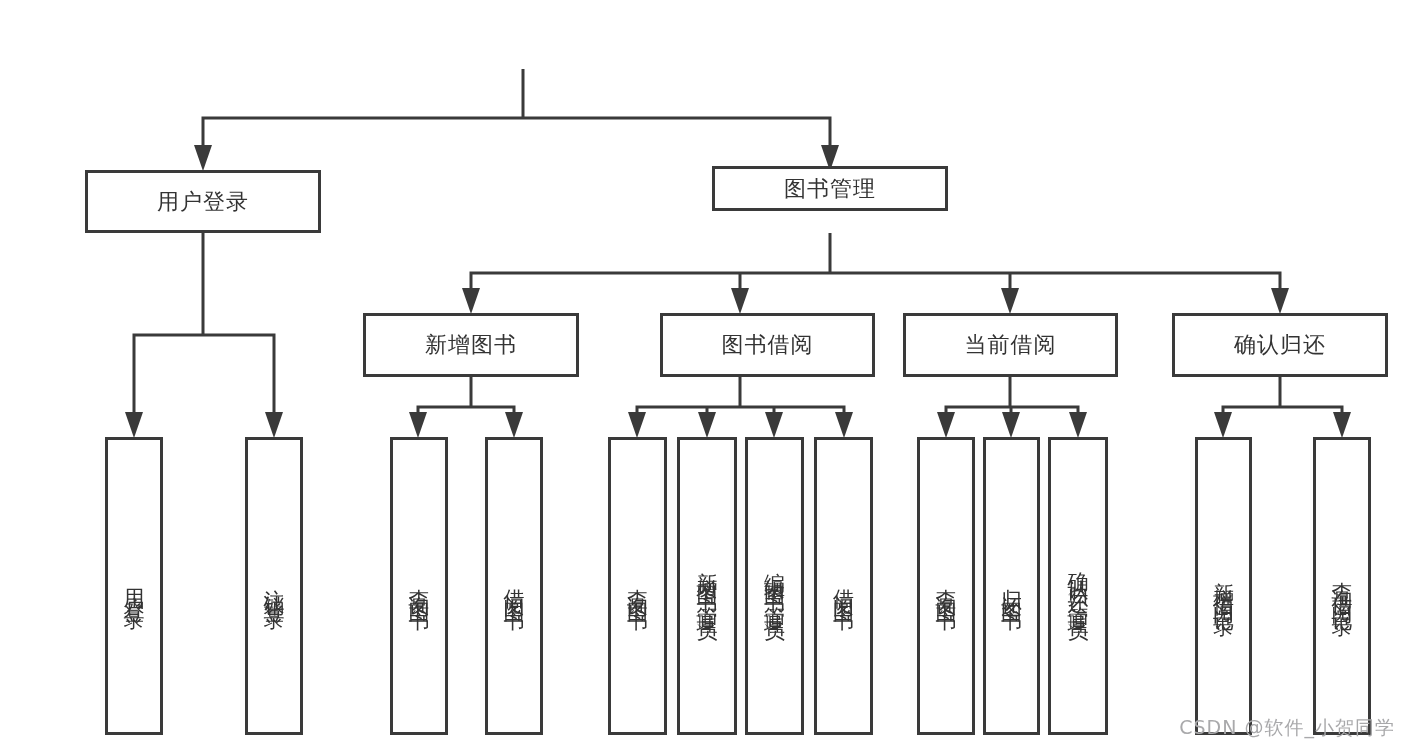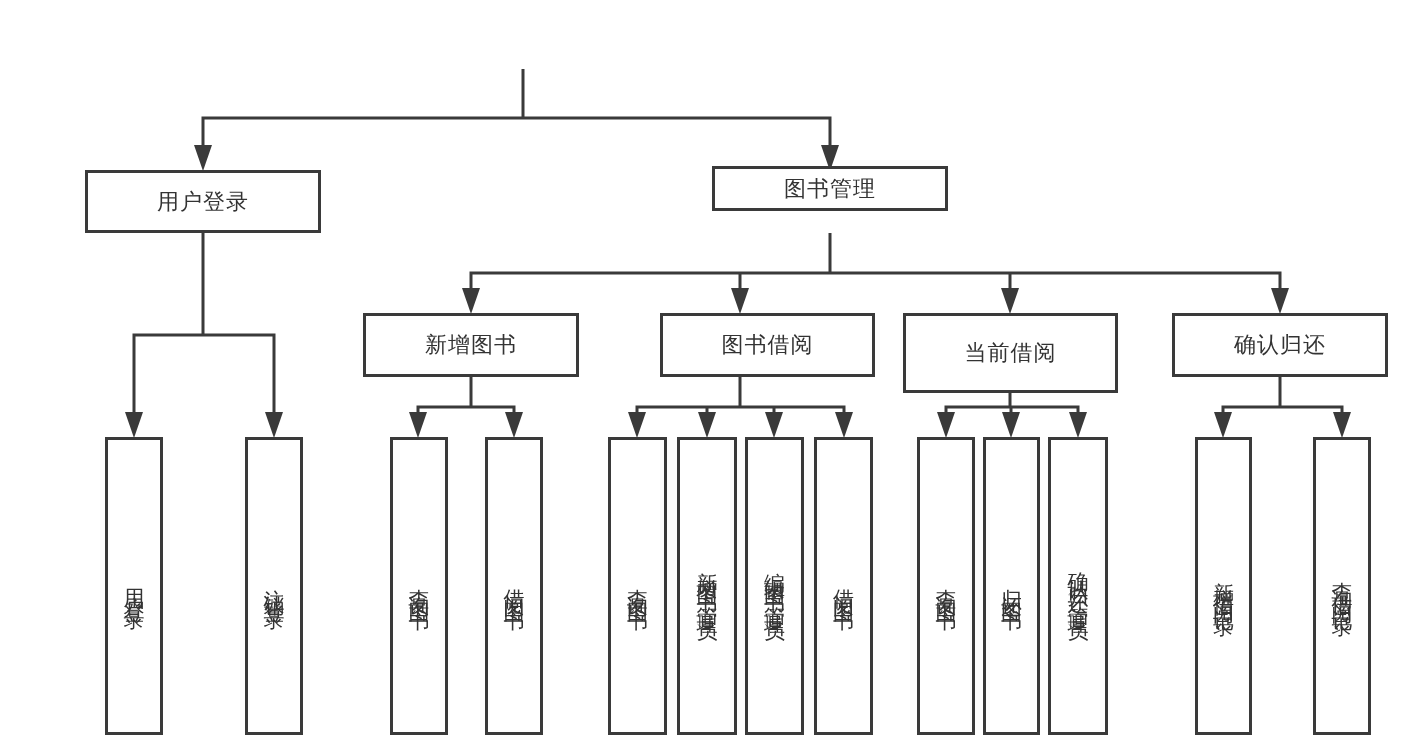--- a/index.html
+++ b/index.html
@@ -141,34 +141,35 @@
       <path d="M1333 412 H1351 L1342 438 Z"></path>
     </g>
   </svg>
 
 
   <div class="node" style="left:85px; top:170px; width:236px; height:63px;">用户登录</div>
   <div class="node" style="left:712px; top:166px; width:236px; height:45px;">图书管理</div>
 
   <div class="node" style="left:363px; top:313px; width:216px; height:64px;">新增图书</div>
   <div class="node" style="left:633px; top:313px; width:215px; height:64px;margin-left:27px;">图书借阅</div>
-  <div class="node" style="left:903px; top:313px; width:215px; height:80px;text-align:right;">当前借阅</div>
+  <div class="node" style="left:903px; top:313px; width:215px; height:64px;text-align:right;">当前借阅</div>
   <div class="node" style="left:1172px; top:313px; width:216px; height:64px;">确认归还</div>
 
   <div class="leaf" style="left:105px; top:437px; width:58px; height:298px;">用户登录</div>
   <div class="leaf" style="left:245px; top:437px; width:58px; height:298px;">注销登录</div>
 
   <div class="leaf" style="left:390px; top:437px; width:58px; height:298px;">查询图书</div>
   <div class="leaf" style="left:485px; top:437px; width:58px; height:298px;">借阅图书</div>
 
   <div class="leaf" style="left:608px; top:437px; width:59px; height:298px;">查询图书</div>
   <div class="leaf" style="left:677px; top:437px; width:60px; height:298px;">新增图书（管理员）</div>
   <div class="leaf" style="left:745px; top:437px; width:59px; height:298px;">编辑图书（管理员）</div>
   <div class="leaf" style="left:814px; top:437px; width:59px; height:298px;">借阅图书</div>
 
   <div class="leaf" style="left:917px; top:437px; width:58px; height:298px;">查询图书</div>
   <div class="leaf" style="left:983px; top:437px; width:57px; height:298px;">归还图书</div>
   <div class="leaf" style="left:1048px; top:437px; width:60px; height:298px;">确认归还（管理员）</div>
 
   <div class="leaf" style="left:1195px; top:437px; width:57px; height:298px;">新增借阅记录</div>
   <div class="leaf" style="left:1313px; top:437px; width:58px; height:298px;">查询借阅记录</div>
 
+  <div class="watermark">CSDN @软件_小贺同学</div>
 </div>
 
 </body></html>

